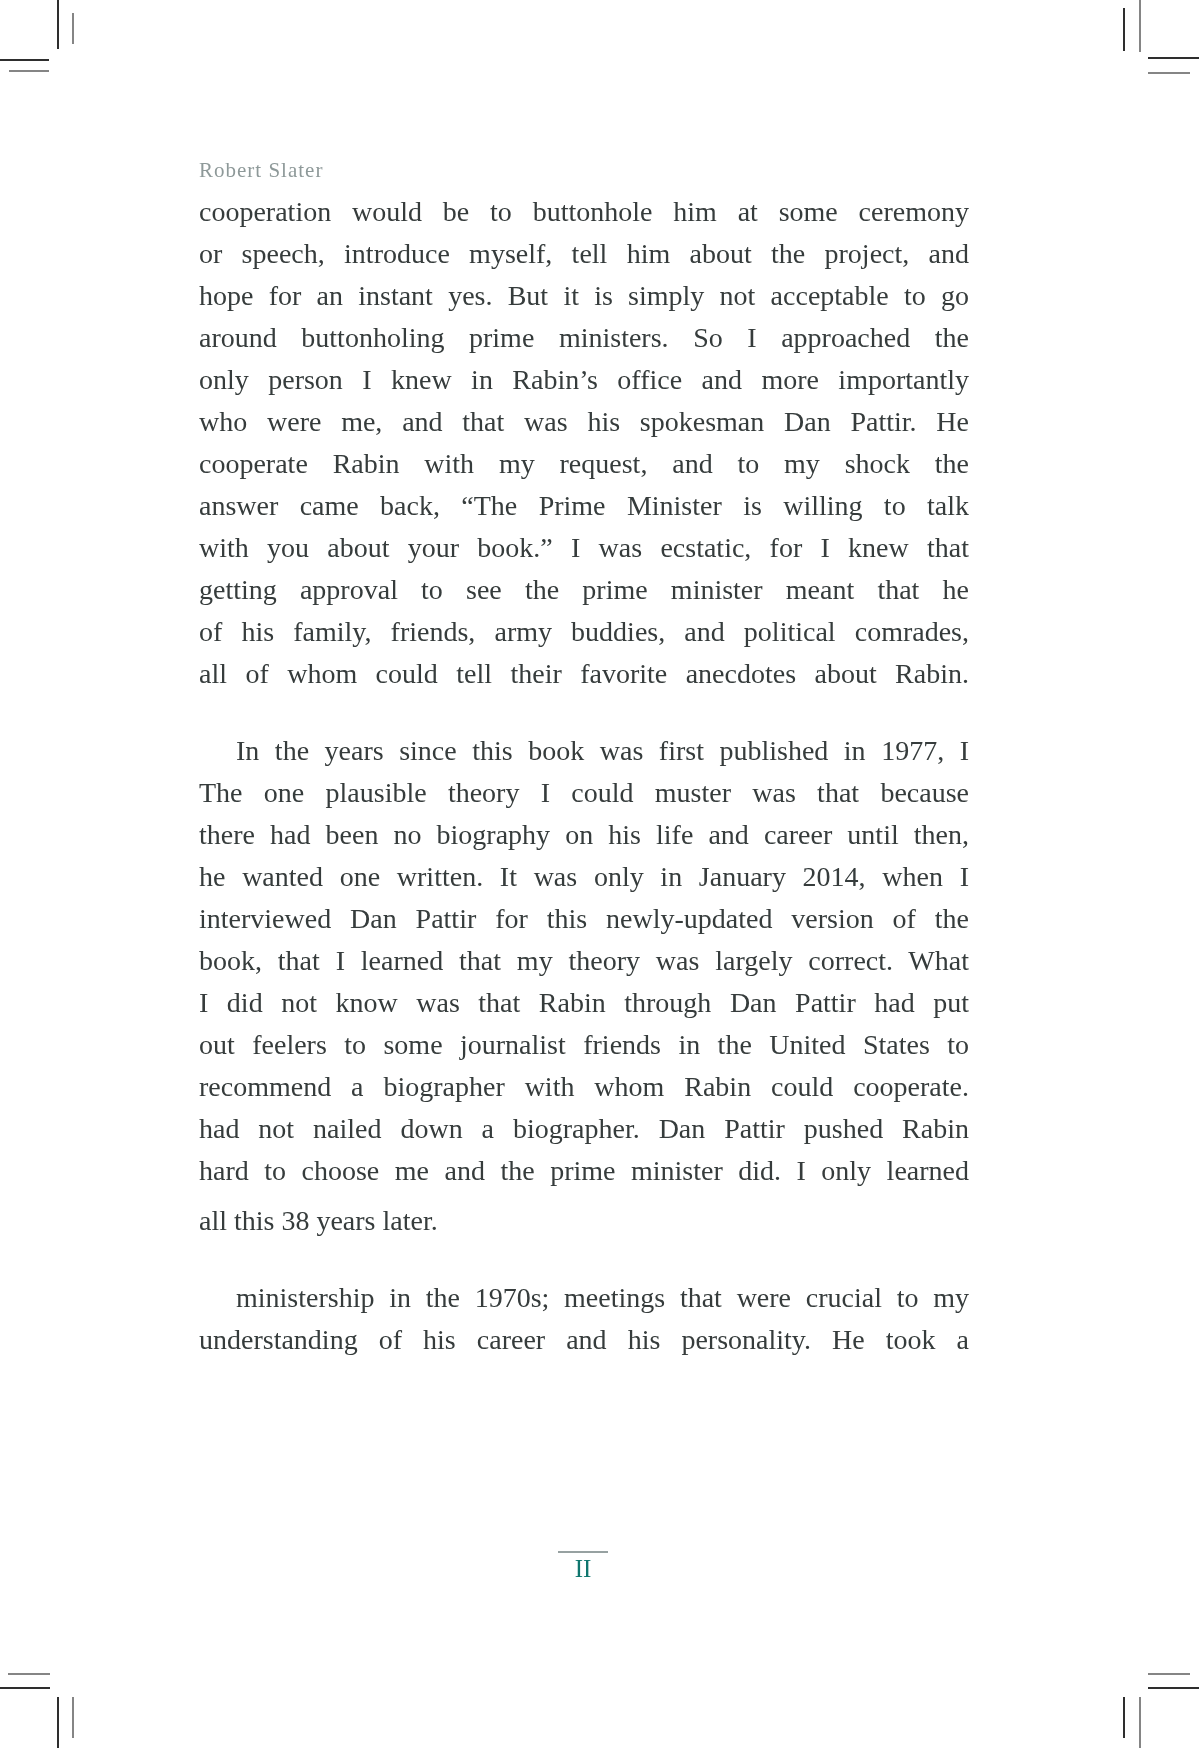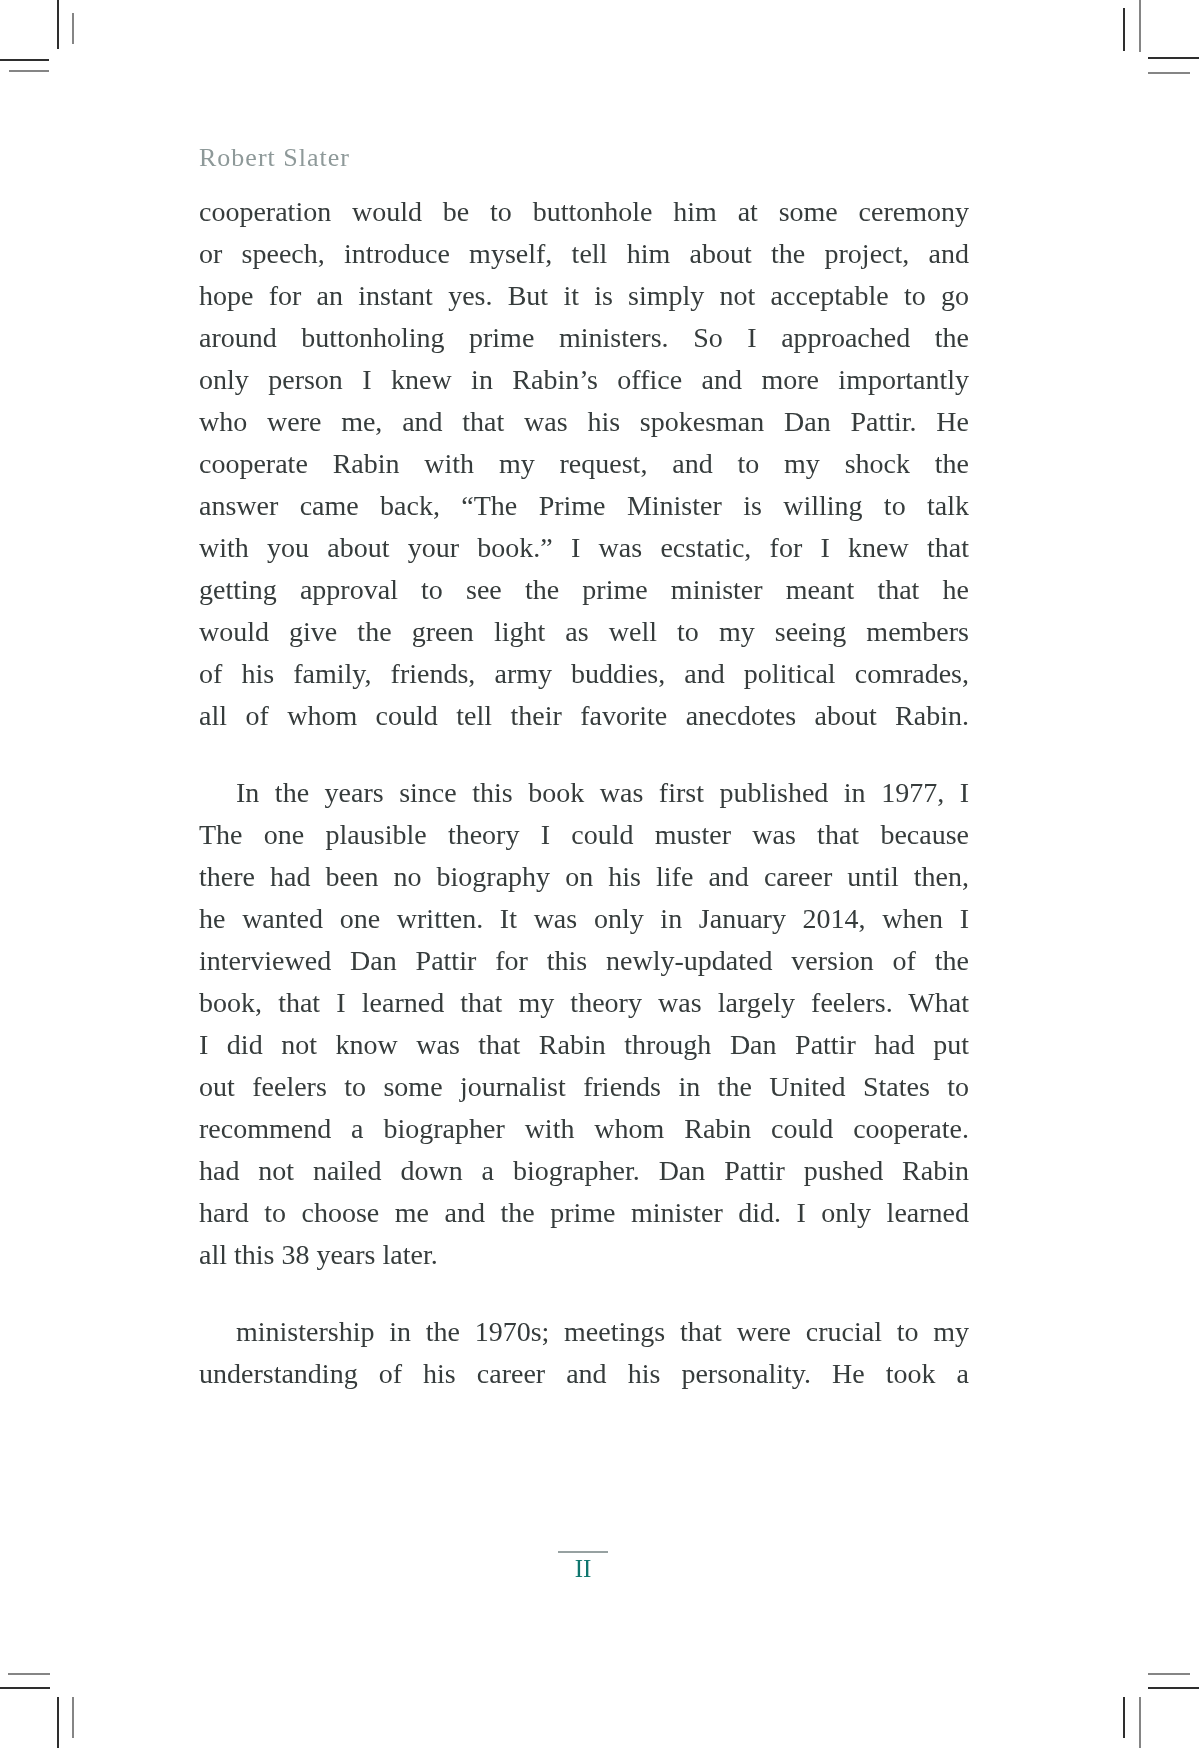--- a/index.html
+++ b/index.html
@@ -22,22 +22,22 @@
     background: #858585;
   }
   .mark.dark { background: #2e2e2e; }
   .mark.v { width: 2px; }
   .mark.h { height: 2px; }
 
   
   .running-header {
     position: absolute;
     left: 199px;
-    top: 141px;
-    font-size: 26px;
+    top: 153px;
+    font-size: 21px;
     line-height: 34px;
     color: #8e9999;
     letter-spacing: 1px;
   }
 
   
   .body-text {
     position: absolute;
     left: 199px;
     top: 191px;
@@ -50,21 +50,21 @@
     padding: 0;
     font-family: Liberation Serif, serif;
   }
   .body-text p + p { margin-top: 35px; }
   .line {
     display: block;
     line-height: 42px;
     text-align: justify;
     text-align-last: justify;
   }
-  .line.last { text-align-last: left; }
+  .line.last { text-align-last: left; margin-top: 8px; }
   p.indent .line:first-child { text-indent: 37px; }
 
   
   .page-number-block {
     position: absolute;
     left: 558px;
     top: 1551px;
     width: 50px;
     border-top: 2px solid #97a1a1;
     text-align: center;
@@ -107,31 +107,30 @@
         <span class="line">cooperation would be to buttonhole him at some ceremony</span>
         <span class="line">or speech, introduce myself, tell him about the project, and</span>
         <span class="line">hope for an instant yes. But it is simply not acceptable to go</span>
         <span class="line">around buttonholing prime ministers. So I approached the</span>
         <span class="line">only person I knew in Rabin’s office and more importantly</span>
         <span class="line">who were me, and that was his spokesman Dan Pattir. He</span>
         <span class="line">cooperate Rabin with my request, and to my shock the</span>
         <span class="line">answer came back, “The Prime Minister is willing to talk</span>
         <span class="line">with you about your book.” I was ecstatic, for I knew that</span>
         <span class="line">getting approval to see the prime minister meant that he</span>
-        <span class="line">would give the green light as well to my seeing members</span>
         <span class="line">of his family, friends, army buddies, and political comrades,</span>
         <span class="line">all of whom could tell their favorite anecdotes about Rabin.</span>
       </p>
     <p class="indent">
         <span class="line">In the years since this book was first published in 1977, I</span>
         <span class="line">The one plausible theory I could muster was that because</span>
         <span class="line">there had been no biography on his life and career until then,</span>
         <span class="line">he wanted one written. It was only in January 2014, when I</span>
         <span class="line">interviewed Dan Pattir for this newly-updated version of the</span>
-        <span class="line">book, that I learned that my theory was largely feelers. What</span>
+        <span class="line">book, that I learned that my theory was largely correct. What</span>
         <span class="line">I did not know was that Rabin through Dan Pattir had put</span>
         <span class="line">out feelers to some journalist friends in the United States to</span>
         <span class="line">recommend a biographer with whom Rabin could cooperate.</span>
         <span class="line">had not nailed down a biographer. Dan Pattir pushed Rabin</span>
         <span class="line">hard to choose me and the prime minister did. I only learned</span>
         <span class="line last">all this 38 years later.</span>
       </p>
     <p class="indent">
         <span class="line">ministership in the 1970s; meetings that were crucial to my</span>
         <span class="line">understanding of his career and his personality. He took a</span>

